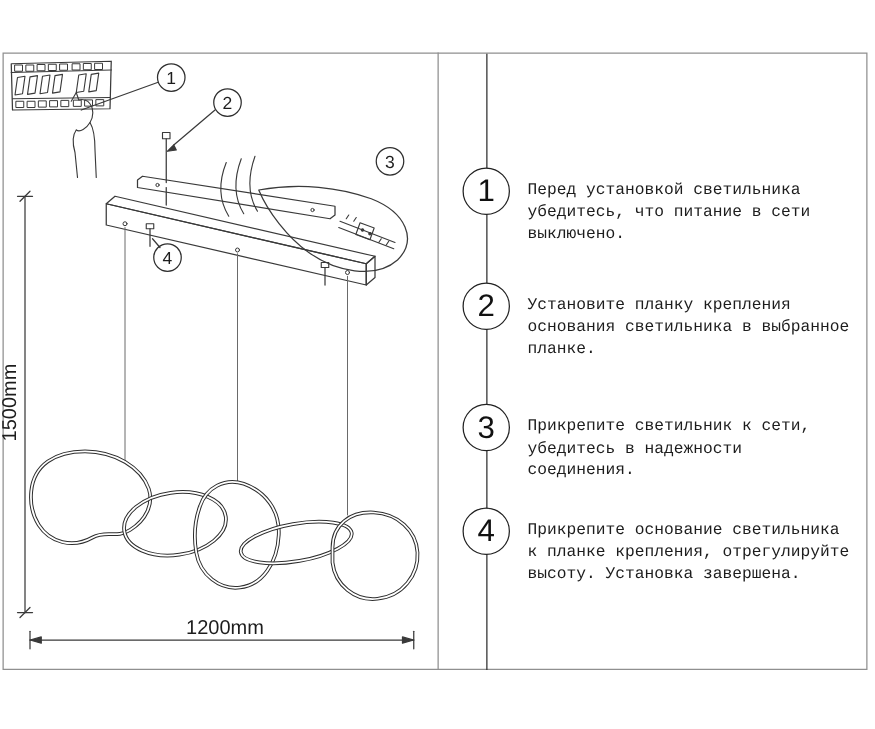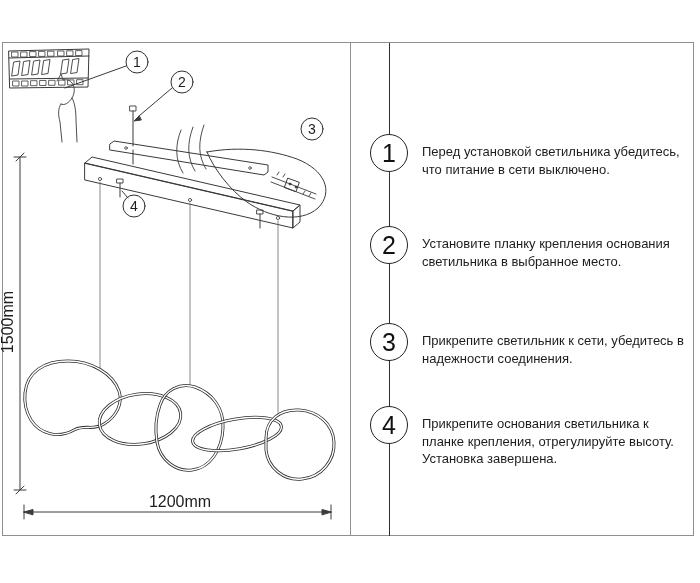--- a/index.html
+++ b/index.html
@@ -28,21 +28,21 @@
   .num-circle{
     position:absolute;left:370px;top:0;
     width:38px;height:38px;border-radius:50%;
     border:1.5px solid #222222;background:#ffffff;
     box-sizing:border-box;
     display:flex;align-items:center;justify-content:center;
     font-size:25px;color:#111111;
   }
   .inst-text{
     position:absolute;left:422px;top:9px;width:262px;
-    font-size:13px;line-height:17.5px;color:#1d1d1d;
+    font-size:13px;line-height:17.5px;color:#1d1d1d;font-family:Liberation Mono, monospace;
   }
 </style>
 </head>
 <body>
 
 <div class="page">
 
   <div class="frame"></div>
   <div class="divider"></div>
   <div class="steps-line"></div>
@@ -212,30 +212,30 @@
     <div class="num-circle">
       <span>1</span>
     </div>
     <div class="inst-text">Перед установкой светильника убедитесь, что питание в сети выключено.</div>
   </div>
 
   <div class="inst" style="top:226px">
     <div class="num-circle">
       <span>2</span>
     </div>
-    <div class="inst-text">Установите планку крепления основания светильника в выбранное место.</div>
+    <div class="inst-text">Установите планку крепления основания светильника в выбранное планке.</div>
   </div>
 
   <div class="inst" style="top:323px">
     <div class="num-circle">
       <span>3</span>
     </div>
     <div class="inst-text">Прикрепите светильник к сети, убедитесь в надежности соединения.</div>
   </div>
 
   <div class="inst" style="top:406px">
     <div class="num-circle">
       <span>4</span>
     </div>
-    <div class="inst-text">Прикрепите основания светильника к планке крепления, отрегулируйте высоту. Установка завершена.</div>
+    <div class="inst-text">Прикрепите основание светильника к планке крепления, отрегулируйте высоту. Установка завершена.</div>
   </div>
 
 </div>
 
 </body></html>

